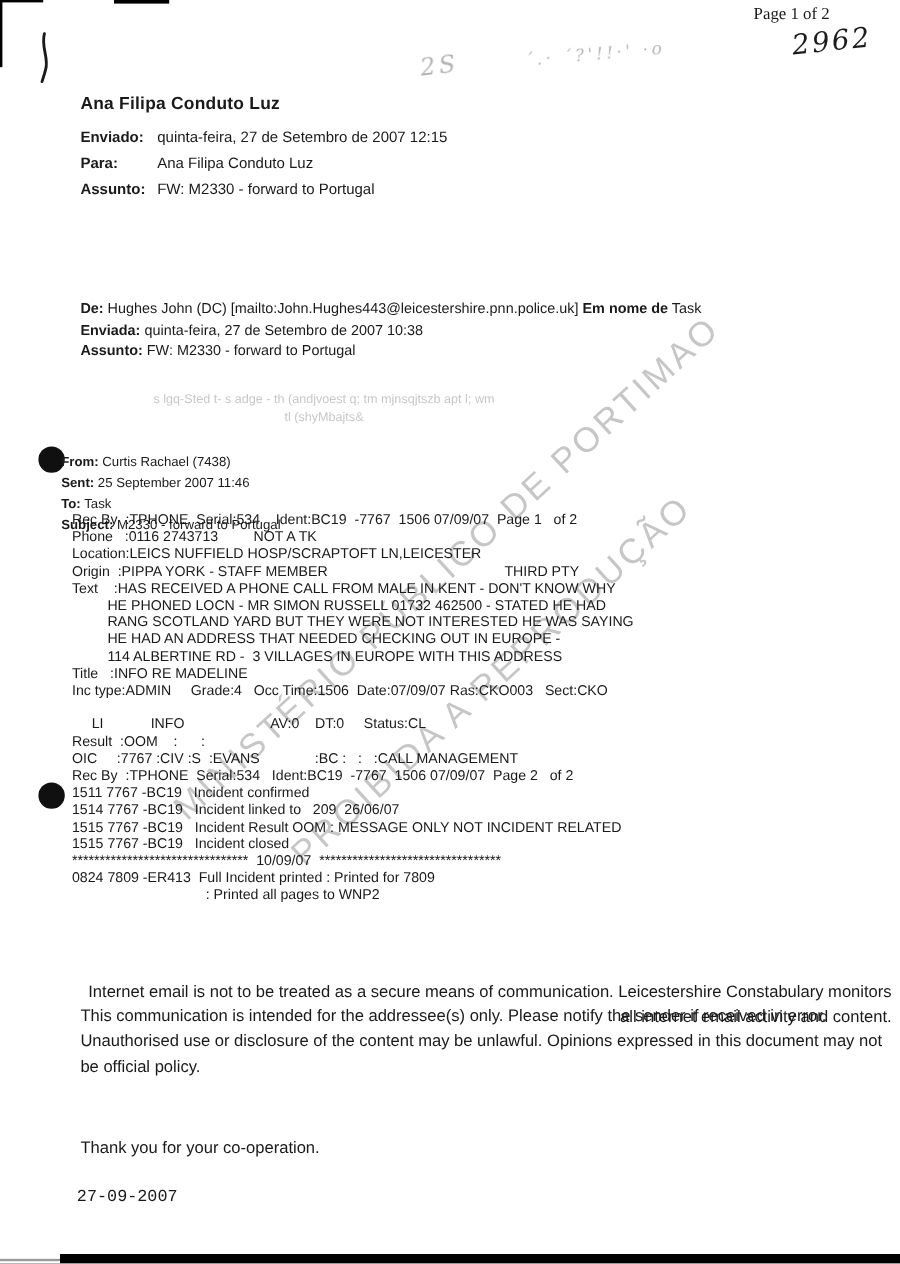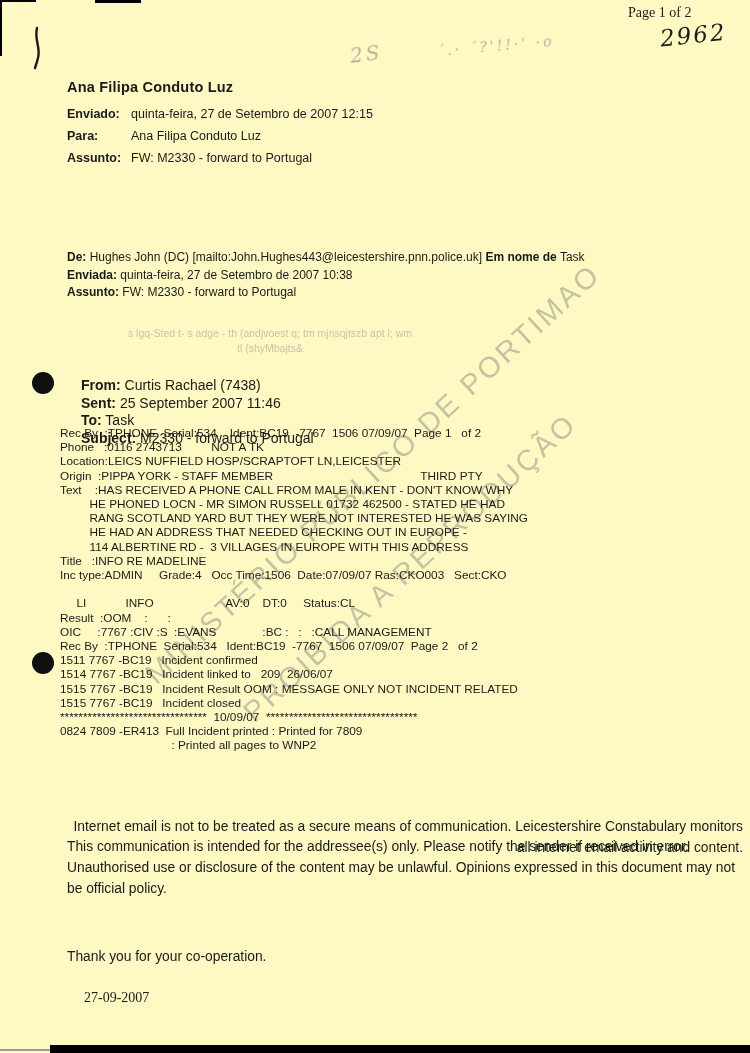--- a/index.html
+++ b/index.html
@@ -1,16 +1,16 @@
 <!DOCTYPE html>
 <html><head>
 <meta charset="utf-8">
 <style>
   html,body{margin:0;padding:0;background:#888;}
-  .page{position:relative;width:750px;height:1053px;background:#fef9c3;overflow:hidden;
+  .page{position:relative;width:750px;height:1053px;background:#ffffff;overflow:hidden;
         color:#1a1a1a;font-family:"Liberation Sans",sans-serif;}
   .abs{position:absolute;}
   .serif{font-family:"Liberation Serif",serif;}
   .z1{z-index:2;}
 
   
   .edge{background:#000;}
   .edge-left{left:0;top:0;width:2px;height:56px;}
   .edge-topcorner{left:0;top:0;width:36px;height:2px;}
   .edge-topdash{left:95px;top:0;width:46px;height:3px;}
@@ -34,37 +34,37 @@
   .hdr2{top:249px;left:67px;width:650px;font-size:12px;line-height:17.5px;}
   .hdr2 .b{font-weight:bold;}
 
   .faded{top:326px;left:55px;width:430px;text-align:center;font-size:10.5px;line-height:15px;
          color:#8f8f8f;opacity:.5;filter:blur(.55px);}
 
   .punch{width:22px;height:22px;border-radius:50%;background:#101010;}
   .punch1{top:372px;left:32px;}
   .punch2{top:652px;left:32px;}
 
-  .hdr3{top:377px;left:81px;font-size:14px;line-height:17.5px;}
+  .hdr3{top:377px;left:51px;font-size:11px;line-height:17.5px;}
   .hdr3 .b{font-weight:bold;}
 
   .storm{top:426px;left:60px;margin:0;font-family:"Liberation Sans",sans-serif;
          font-size:11.8px;line-height:14.2px;white-space:pre;}
 
   .wm{color:rgba(118,118,118,.42);white-space:nowrap;letter-spacing:3px;font-size:29px;
       transform-origin:0 50%;z-index:1;pointer-events:none;font-family:"Liberation Sans",sans-serif;}
   .wm1{left:150px;top:662px;transform:rotate(-42.5deg);}
   .wm2{left:248px;top:700px;transform:rotate(-42.5deg);}
 
   .disc{left:67px;width:676px;font-size:13.8px;line-height:21px;}
   .disc-p1{top:816px;text-align:right;}
   .disc-p2{top:836px;}
   .disc-p3{top:946px;}
 
-  .footer-date{top:990px;left:84px;font-size:14px;}
+  .footer-date{top:990px;left:64px;font-size:14px;font-family:Liberation Mono, monospace;}
 </style>
 </head>
 <body>
 
 <div class="page">
 
   <div class="abs edge edge-left"></div>
   <div class="abs edge edge-topcorner"></div>
   <div class="abs edge edge-topdash"></div>
   <div class="abs edge edge-bottombar"></div>

